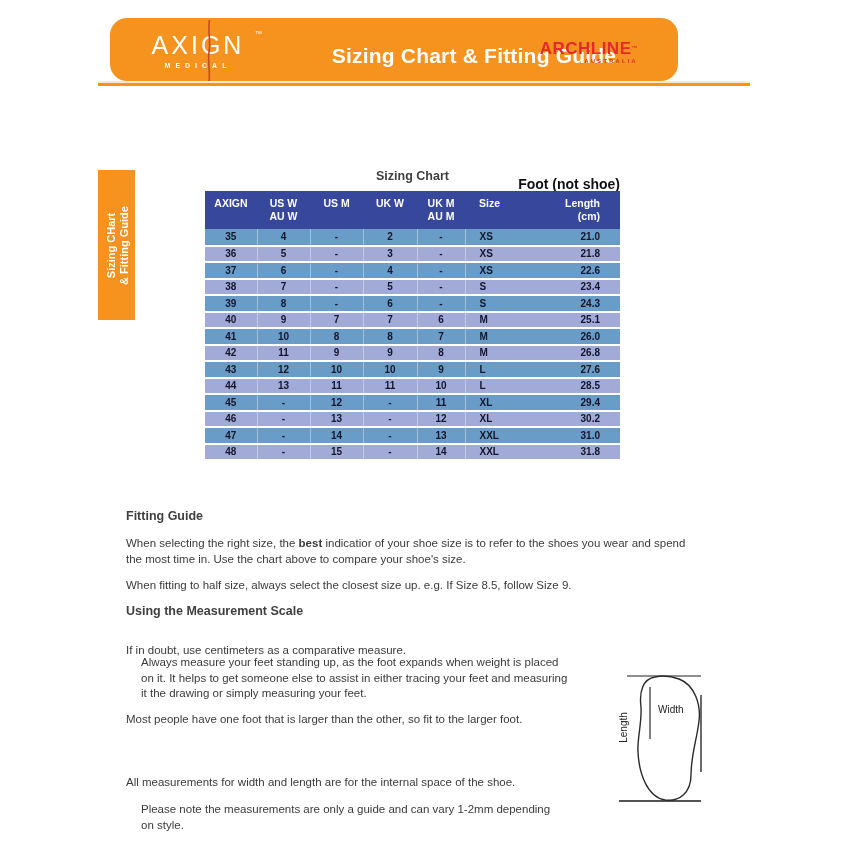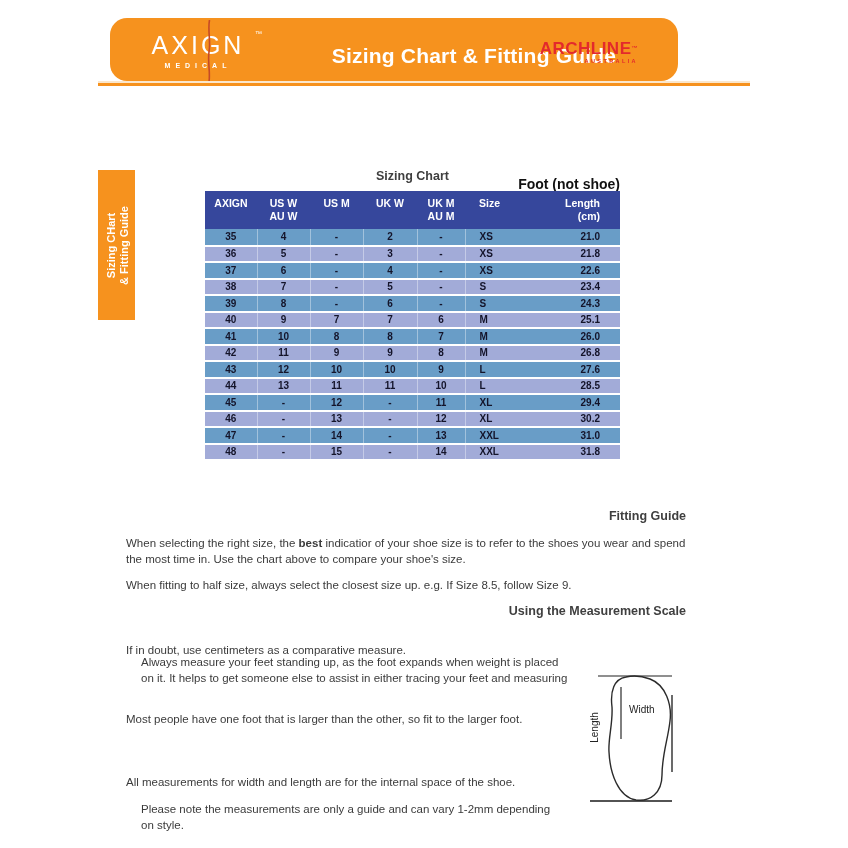--- a/index.html
+++ b/index.html
@@ -43,26 +43,26 @@
   .sizing-table tbody tr.blue{background:var(--row-blue);}
   .sizing-table tbody tr.lav{background:var(--row-lav);}
   .sizing-table td{font-size:10px;font-weight:bold;color:#14142a;text-align:center;}
   .sizing-table td.c0,.sizing-table td.c1,.sizing-table td.c2,
   .sizing-table td.c3,.sizing-table td.c4{border-right:1px solid rgba(255,255,255,.38);}
   .c5{text-align:left !important;padding-left:14px !important;}
   .c6{text-align:right !important;padding-right:20px !important;}
   th.c5{padding-left:12px;}
   th.c6{padding-right:13px;}
   
-  .section-heading{position:absolute;width:560px;left:126px;text-align:right;
+  .section-heading{position:absolute;width:560px;left:126px;text-align:left;
     font-size:12.5px;font-weight:bold;color:#3f3f3f;}
   .body-text{position:absolute;left:126px;width:594px;font-size:11.5px;line-height:15.5px;color:#3b3b3b;}
   .narrow{width:448px;margin-left:15px;}
   
-  .diagram{position:absolute;left:588px;top:655px;width:105px;height:160px;text-align:center;}
+  .diagram{position:absolute;left:617px;top:655px;width:105px;height:160px;text-align:center;}
   .diagram svg{position:absolute;left:0;top:0;}
   .width-label{position:absolute;left:41px;top:49px;font-size:10px;color:#222;}
   .length-label{position:absolute;left:-9px;top:67px;font-size:10px;color:#222;transform:rotate(-90deg);}
 </style>
 </head>
 <body>
 
 <div class="page" style="--orange: #F6921E; --header-blue: #36479C; --row-blue: #699DC7; --row-lav: #A2ABD8; --red: #E32A2C;">
 
   <div class="banner">
@@ -270,20 +270,21 @@
     <div><span>When selecting the right size, the </span><b>best</b><span> indicatior of your shoe size is to refer to the shoes you wear and spend</span></div>
     <div>the most time in. Use the chart above to compare your shoe's size.</div>
   </div>
   <div class="body-text" style="top:578px">When fitting to half size, always select the closest size up. e.g. If Size 8.5, follow Size 9.</div>
 
   <div class="section-heading" style="top:604px">Using the Measurement Scale</div>
   <div class="body-text" style="top:643px">If in doubt, use centimeters as a comparative measure.</div>
   <div class="body-text narrow" style="top:655px">
     <div>Always measure your feet standing up, as the foot expands when weight is placed</div>
     <div>on it. It helps to get someone else to assist in either tracing your feet and measuring</div>
+    <div>it the drawing or simply measuring your feet.</div>
   </div>
   <div class="body-text" style="top:712px">Most people have one foot that is larger than the other, so fit to the larger foot.</div>
   <div class="body-text" style="top:775px">All measurements for width and length are for the internal space of the shoe.</div>
   <div class="body-text narrow" style="top:802px">
     <div>Please note the measurements are only a guide and can vary 1-2mm depending</div>
     <div>on style.</div>
   </div>
 
   <div class="diagram">
     <svg width="105" height="160" viewBox="0 0 105 160">

